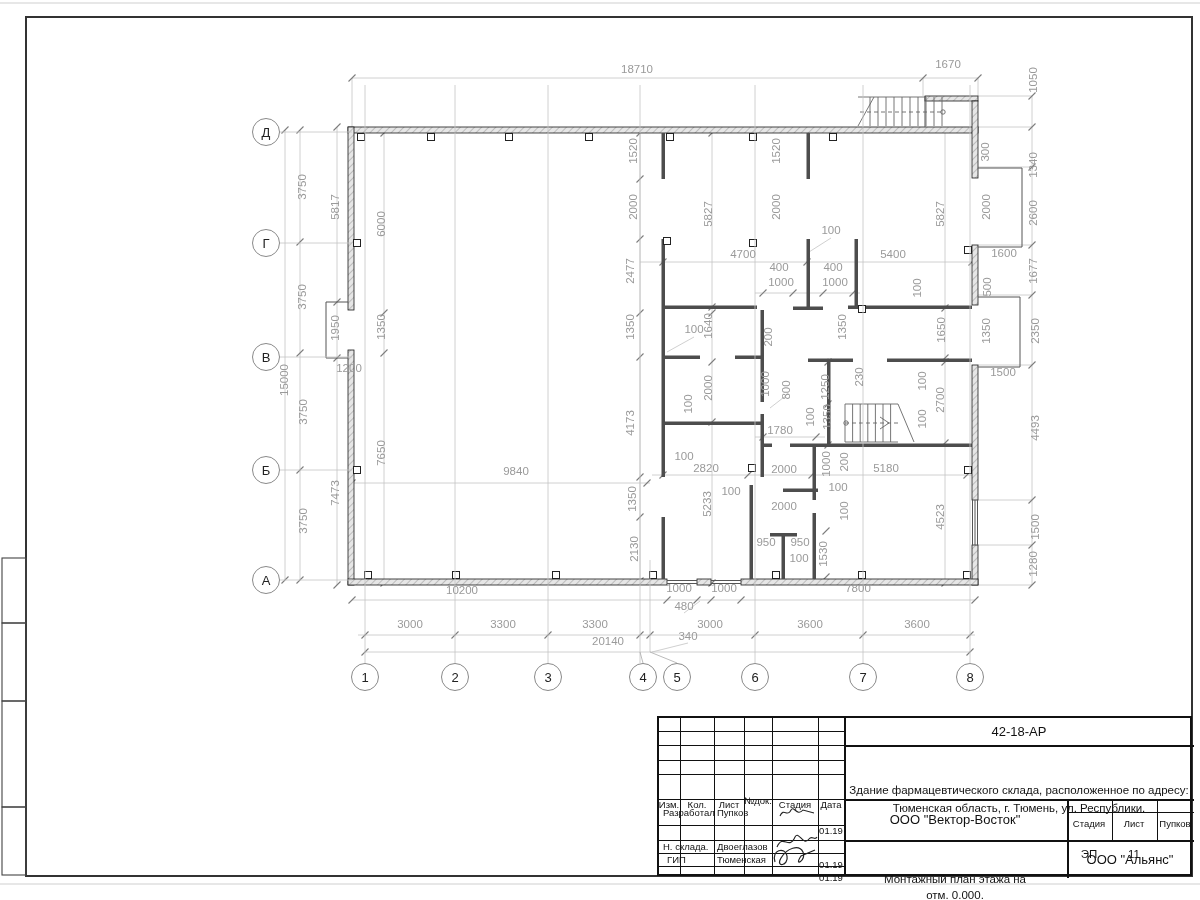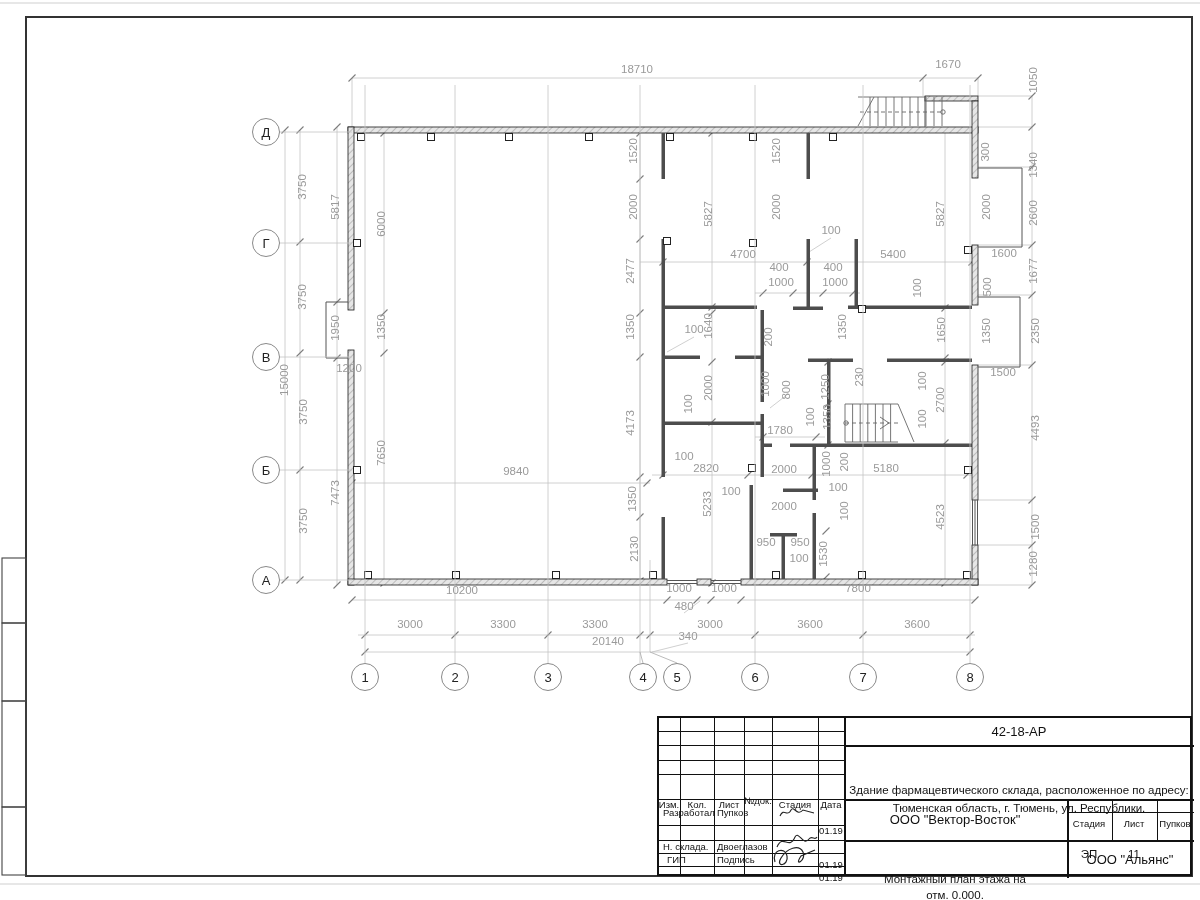--- a/index.html
+++ b/index.html
@@ -469,21 +469,21 @@
 
   <span class="tb-left" style="left:4px;top:94px">Разработал</span>
   <span class="tb-left" style="left:58px;top:94px">Пупков</span>
   <span class="tb-txt small" style="left:172px;top:94px">01.19</span>
 
   <span class="tb-left" style="left:4px;top:128px">Н. склада.</span>
   <span class="tb-left" style="left:58px;top:128px">Двоеглазов</span>
   <span class="tb-txt small" style="left:172px;top:128px">01.19</span>
 
   <span class="tb-left" style="left:8px;top:141px">ГИП</span>
-  <span class="tb-left" style="left:58px;top:141px">Подпись</span>
+  <span class="tb-left" style="left:58px;top:141px">Тюменская</span>
   <span class="tb-txt small" style="left:172px;top:141px">01.19</span>
 
   <svg class="sig" style="left:118px;top:86px" width="40" height="17">
     <path d="M3,12 C7,3 10,14 14,6 C17,1 20,13 26,6 L37,9" stroke="#222" stroke-width="1.1" fill="none"></path>
   </svg>
   <svg class="sig" style="left:114px;top:113px" width="46" height="22">
     <path d="M4,16 C10,2 16,20 22,6 C26,-1 30,16 36,8 C39,4 42,10 44,6" stroke="#222" stroke-width="1.1" fill="none"></path>
   </svg>
   <svg class="sig" style="left:110px;top:124px" width="50" height="28">
     <path d="M6,20 C2,8 16,4 18,14 C20,24 6,26 12,16 C18,6 30,2 34,10 C38,18 24,26 32,14 L46,8" stroke="#222" stroke-width="1.2" fill="none"></path>

